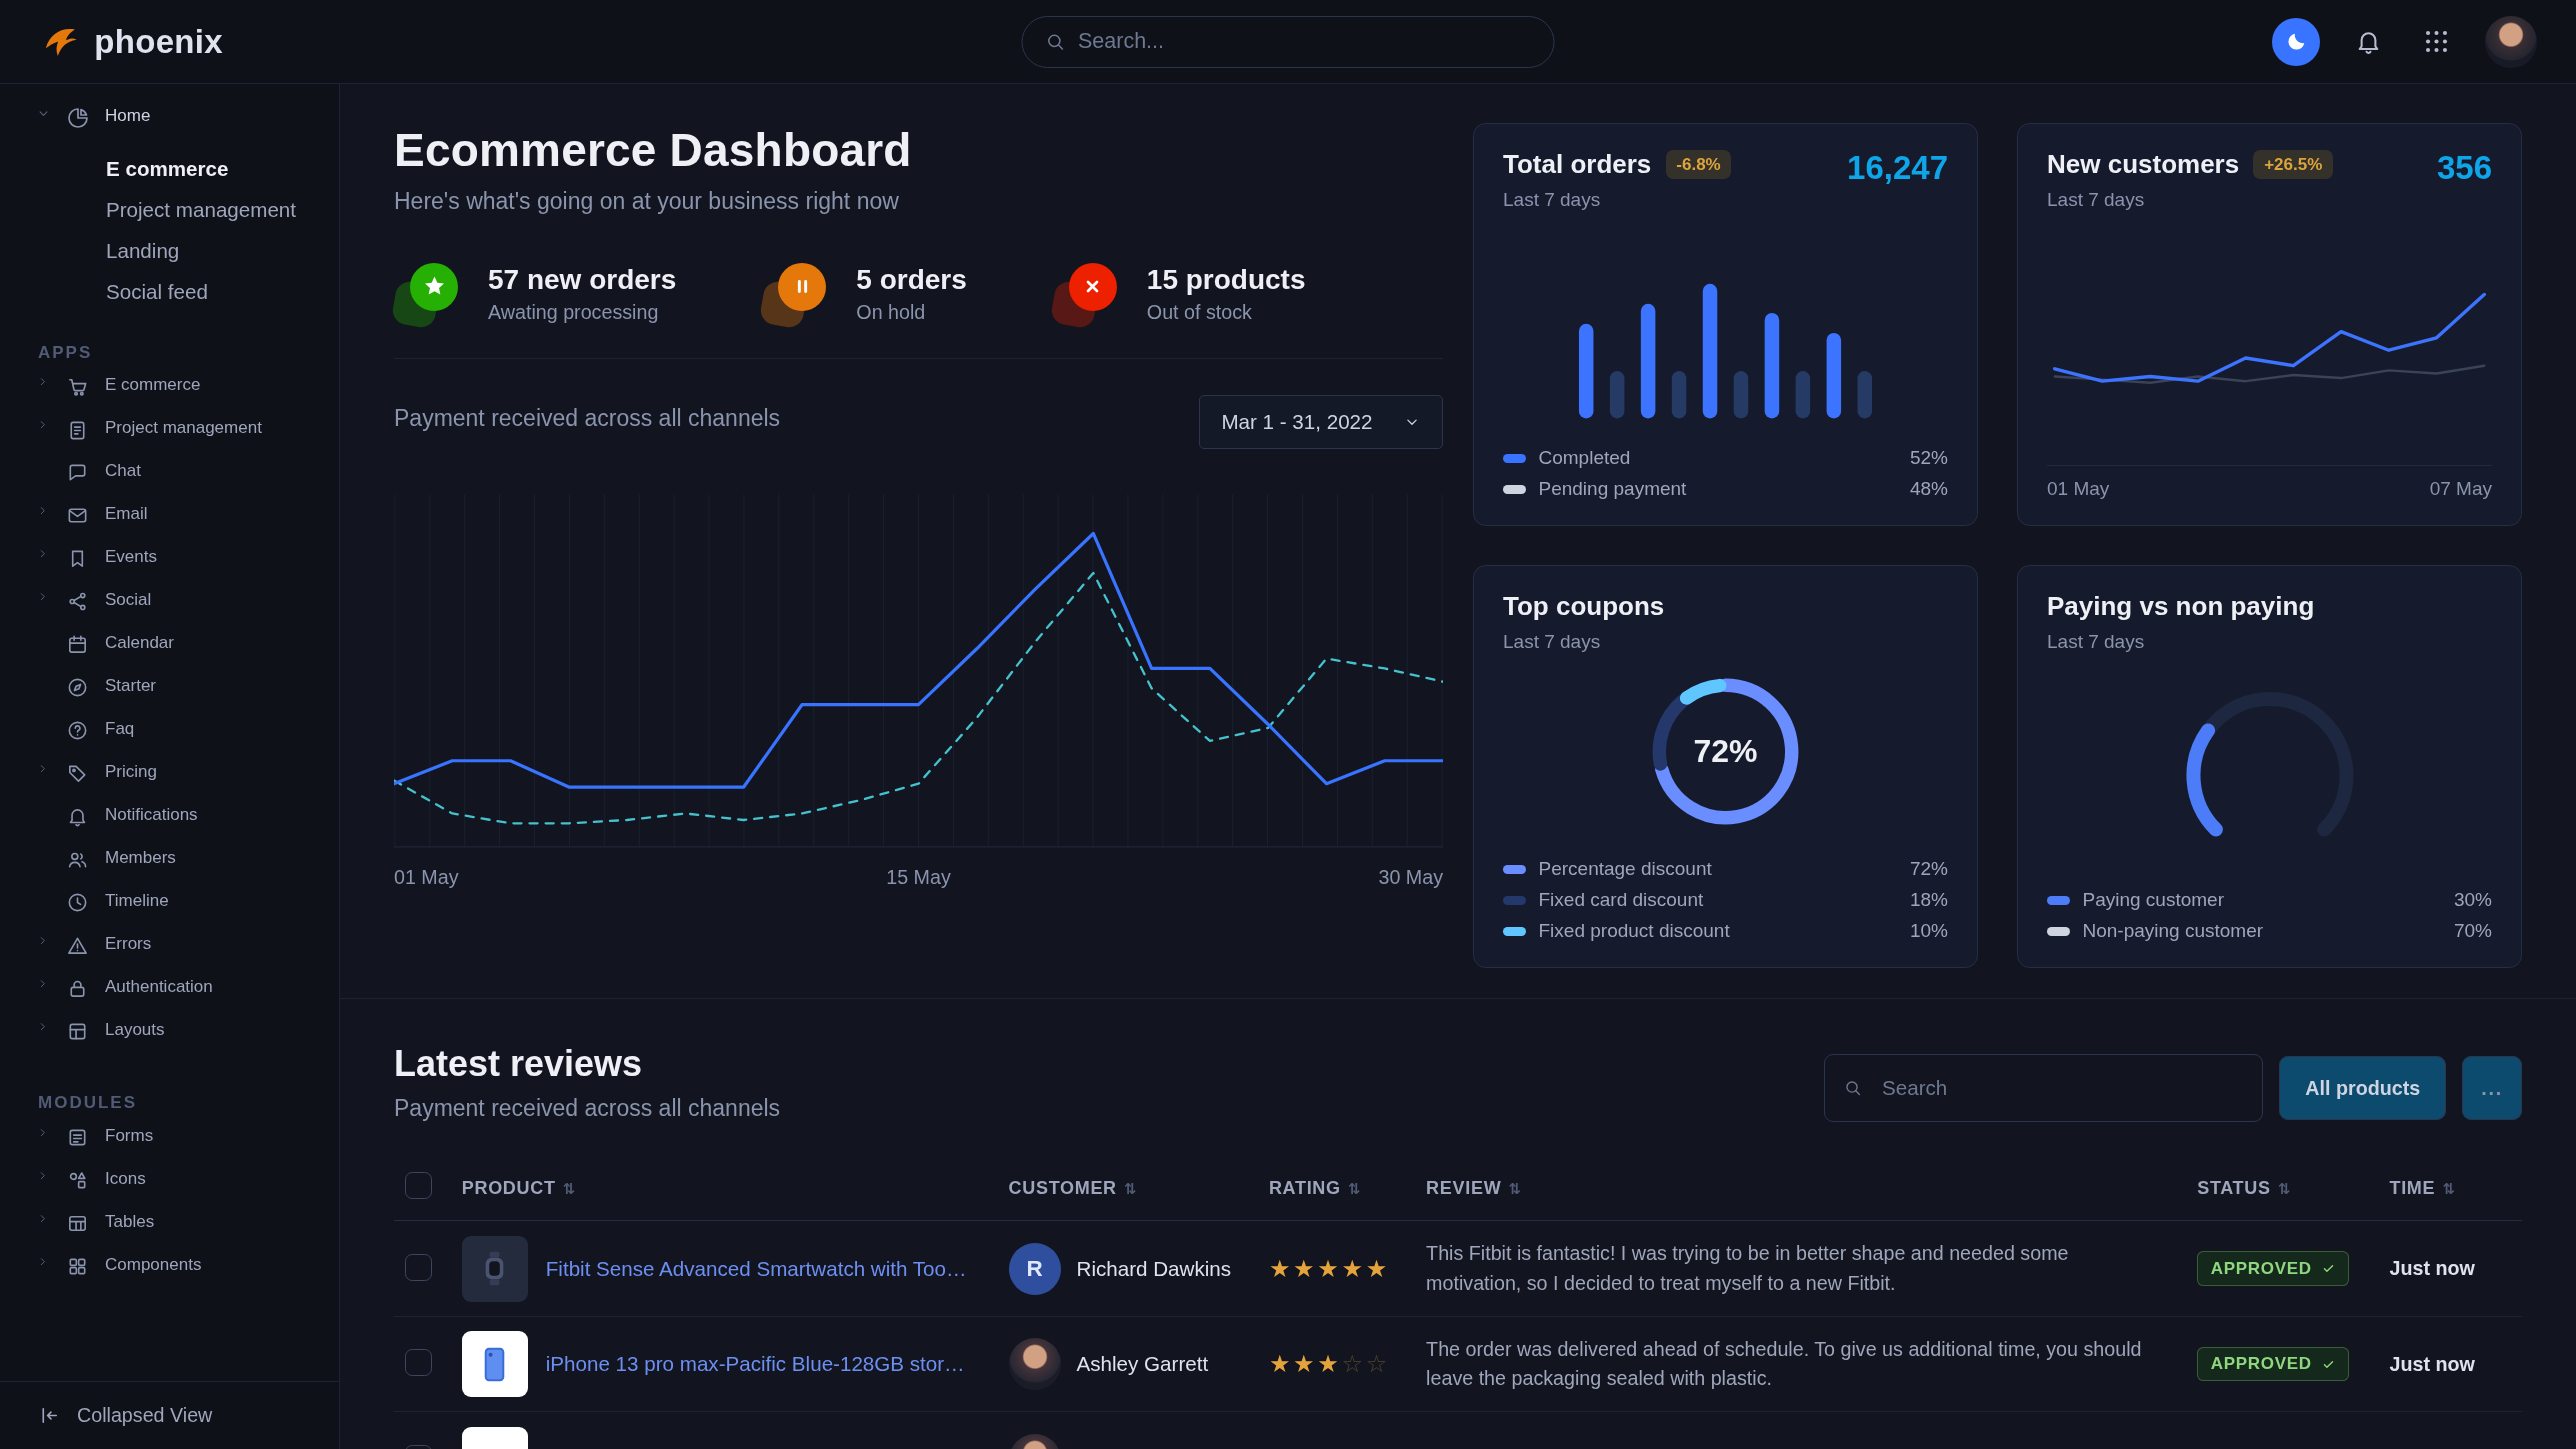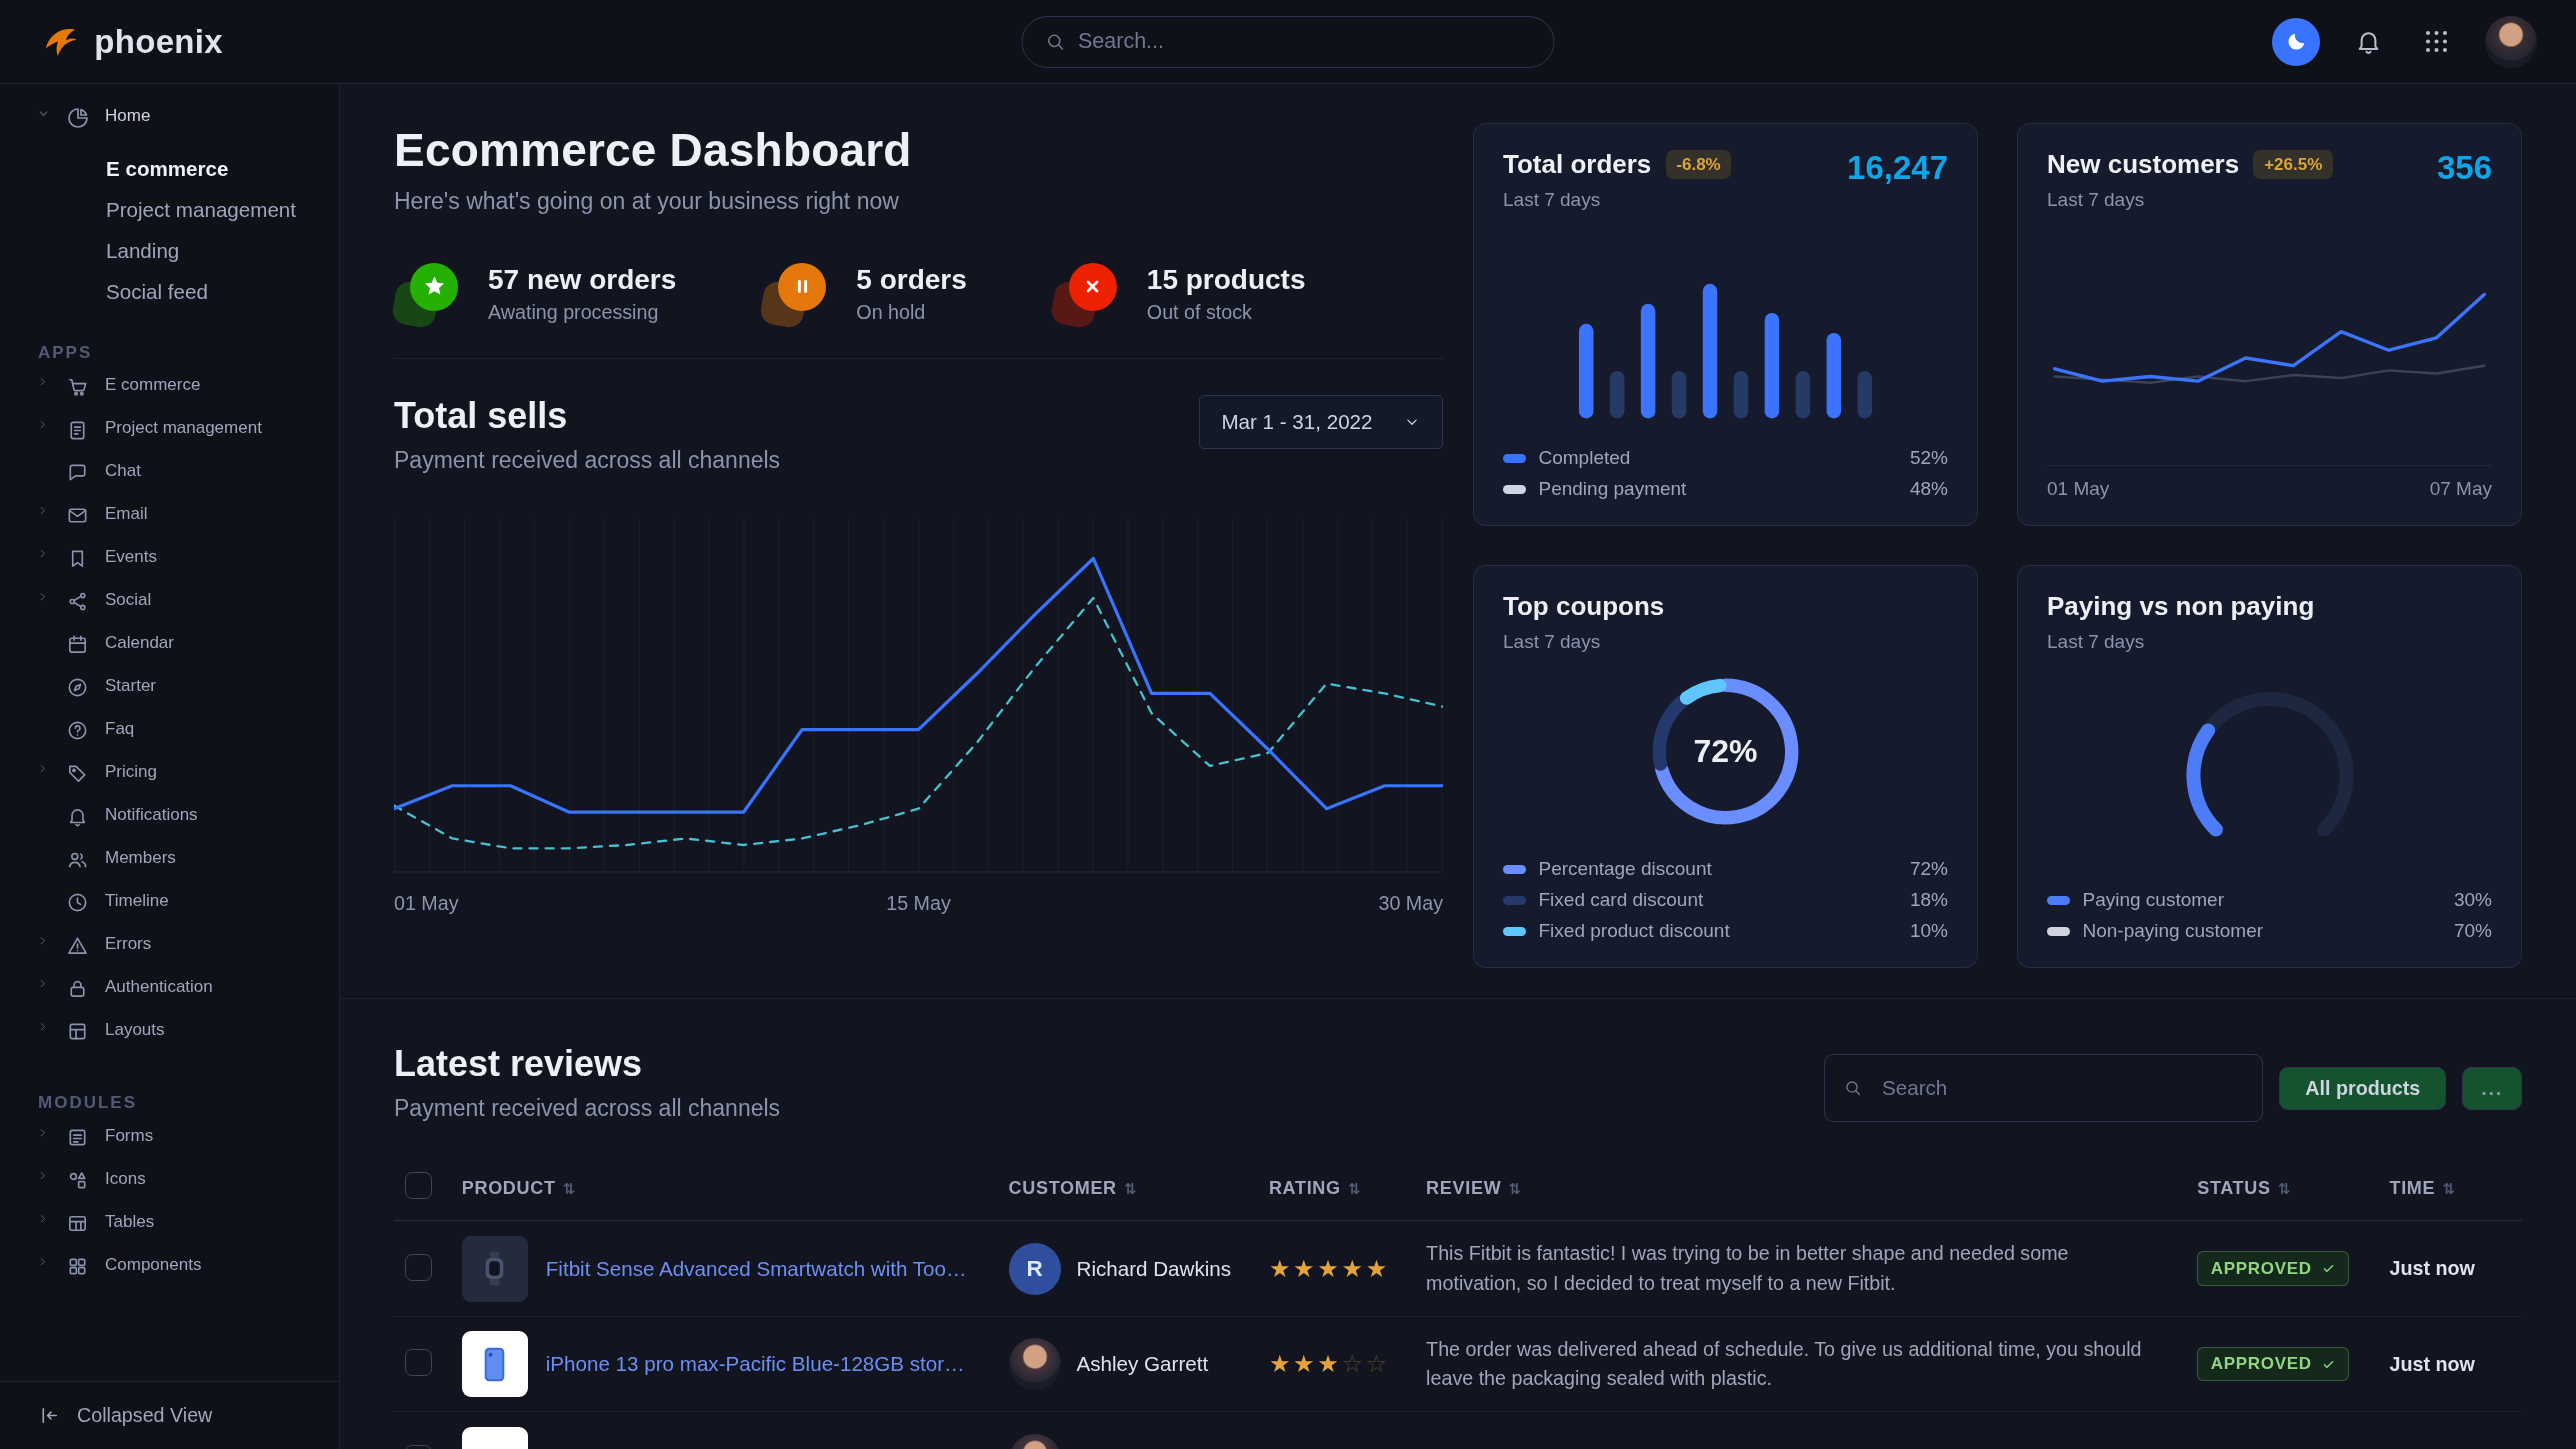--- a/index.html
+++ b/index.html
@@ -103,22 +103,22 @@
   .gauge-svg { width:224px; height:auto; }
 
   
   .reviews { padding:41px 54px 0; overflow:hidden; }
   .rev-head { display:flex; justify-content:space-between; align-items:flex-end; }
   .rev-controls { display:flex; align-items:center; gap:16px; margin-top:14.3px; }
   .rev-search { width:439px; height:68px; border:0.9px solid #2c3550; border-radius:9px;
     display:flex; align-items:center; gap:19px; padding:8px 18px; color:#6e7891; }
   .rev-search input { flex:1; background:transparent; border:0; outline:0; color:#cfd4e2; font-size:20.6px; }
   .rev-search input::placeholder { color:#6e7891; }
-  .btn { height:43px; padding:0 25px; border-radius:9px; border:0.9px solid #2c3550;
-    background:#14532d; color:#cfd4e2; font-size:19.7px; font-weight:700; cursor:pointer; }
+  .btn { height:64px; padding:0 25px; border-radius:9px; border:0.9px solid #2c3550;
+    background:#0c4a6e; color:#cfd4e2; font-size:19.7px; font-weight:700; cursor:pointer; }
   .btn.more { padding:0 18px; color:#8a94ad; font-weight:700; letter-spacing:1.8px; }
 
   table { width:100%; border-collapse:collapse; margin-top:34px; table-layout:fixed; }
   th { text-align:left; font-size:18px; font-weight:700; color:#9fa6bc; letter-spacing:0.7px;
     padding:16px 10.7px; border-bottom:0.9px solid #242d45; white-space:nowrap; }
   th .sort { color:#525b75; margin-left:7.2px; font-size:15px; }
   td { padding:14.3px 10.7px; border-bottom:0.9px solid #1c2335; vertical-align:middle; }
   .checkbox { display:inline-block; width:27px; height:27px; border:1.8px solid #3c465f;
     border-radius:7.2px; background:transparent; cursor:pointer; }
   .prod { display:flex; align-items:center; gap:18px; }
@@ -537,21 +537,20 @@
                 <div>
                   <div class="stat-title">15 products</div>
                   <div class="stat-cap">Out of stock</div>
                 </div>
               </div>
             </div>
           <hr class="soft">
           <div class="total-sells">
             <div class="ts-head">
               <div>
-                <h2>Total sells</h2>
                 <p class="subtitle">Payment received across all channels</p>
               </div>
               <button class="select">
                 <span>Mar 1 - 31, 2022</span>
                 <span style="display: inline-flex;">
                     <svg viewBox="0 0 24 24" width="18" height="18" fill="none" stroke="currentColor" stroke-width="1.7" stroke-linecap="round" stroke-linejoin="round">
                       <path d="M6.5 9.5l5.5 5.5 5.5-5.5"></path>
                     </svg>
                   </span>
               </button>

